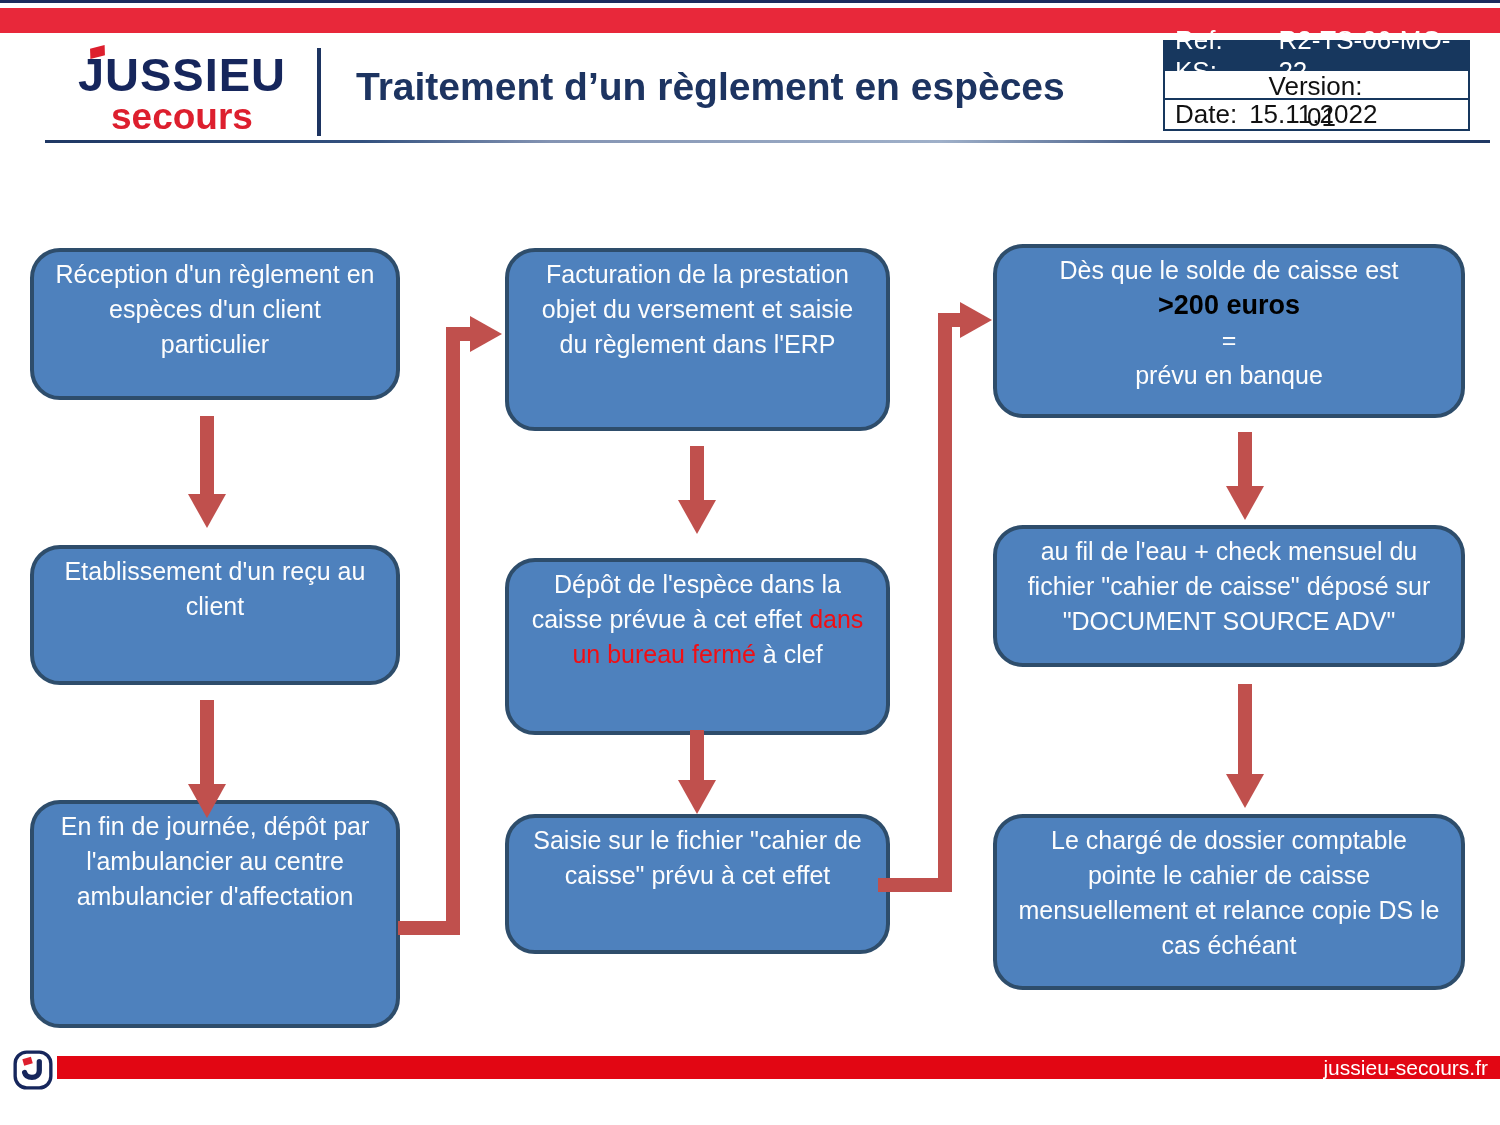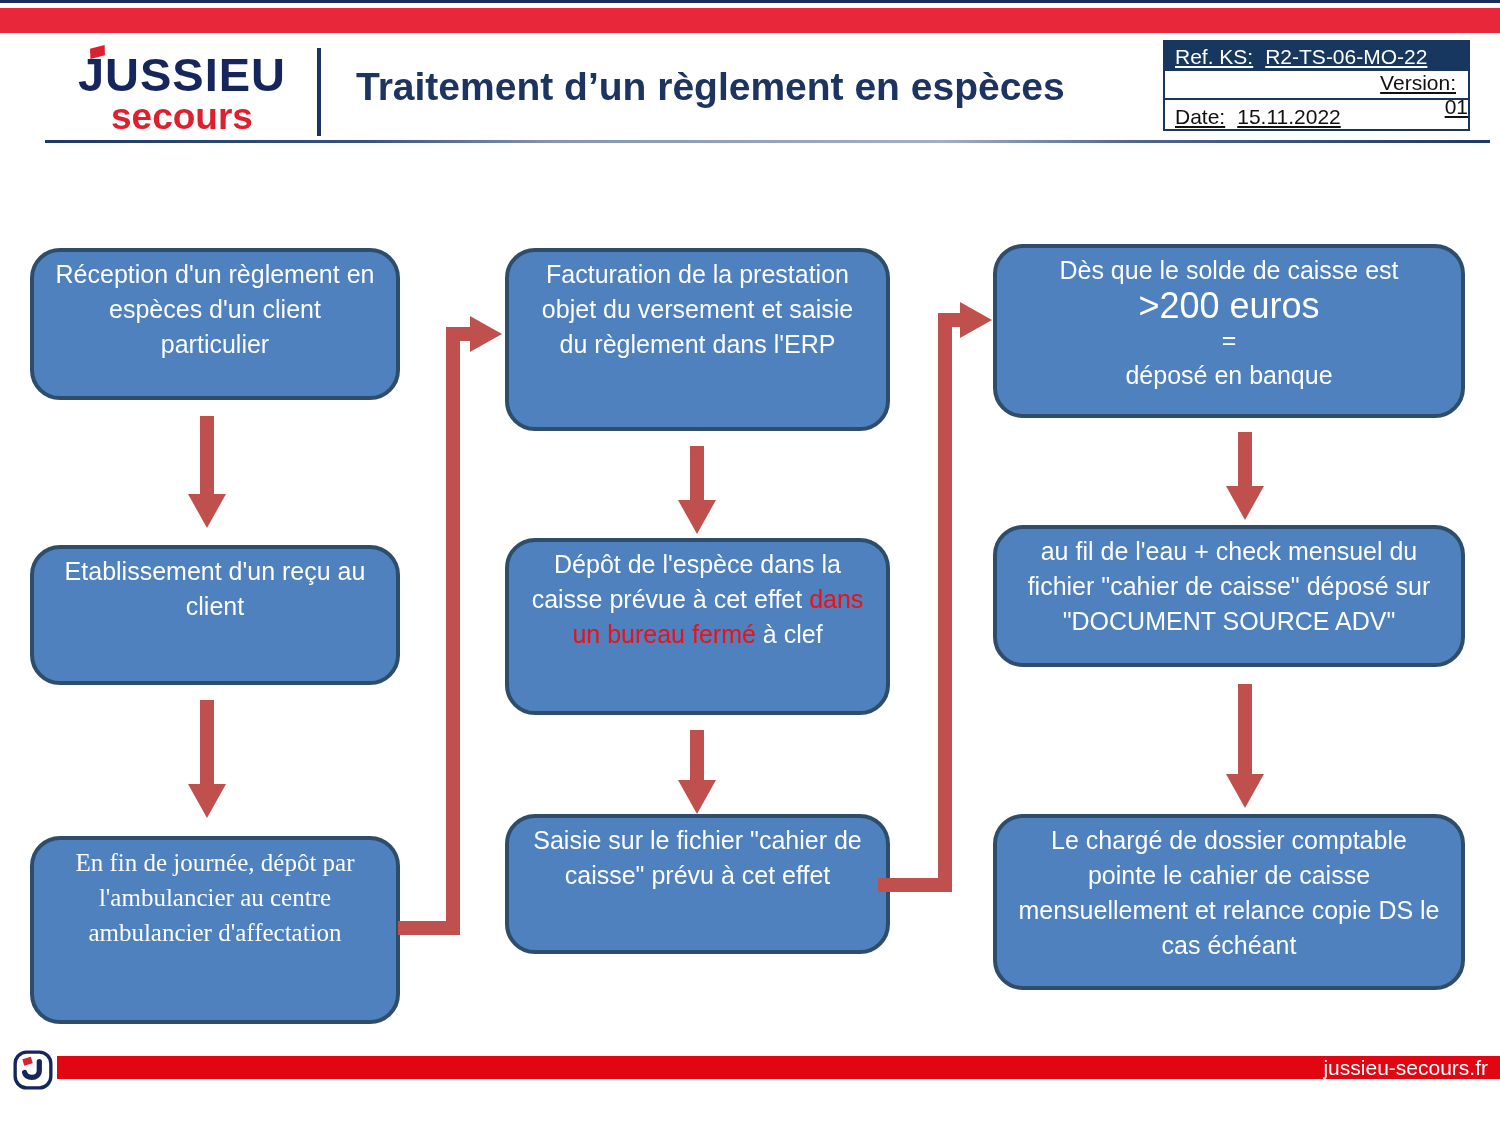--- a/index.html
+++ b/index.html
@@ -16,36 +16,36 @@
 
   .logo-block { left:48px; top:50px; width:268px; text-align:center; }
   .logo-line1 { font-size:47px; font-weight:700; color:#16265c; letter-spacing:1px; line-height:50px; }
   .logo-line2 { font-size:37px; font-weight:700; color:#dd1f2e; line-height:38px; margin-top:-2px; }
   .logo-accent { left:90px; top:47px; width:15px; height:10px; background:#dd1f2e; transform:rotate(-14deg) skewX(-12deg); }
   .logo-divider { left:317px; top:48px; width:4px; height:88px; background:#1d3461; }
 
   .page-title { left:356px; top:62px; width:790px; font-size:39px; font-weight:700; color:#1d3461; line-height:50px; }
 
   .ref-table { left:1163px; top:40px; width:307px; border:2px solid #17375e; background:#fff; }
-  .ref-row { height:29px; display:flex; align-items:flex-end; padding-left:10px; font-size:21px; color:#111;text-decoration:underline; }
+  .ref-row { height:29px; display:flex; align-items:center; padding-left:10px; font-size:26px; color:#111; }
   .ref-row.hdr { background:#17375e; color:#fff; border-bottom:2px solid #17375e; }
   .ref-row.mid { border-bottom:2px solid #17375e;flex-direction:column; }
   .ref-label { margin-right:12px; }
 
   .header-rule { left:45px; top:140px; width:1445px; height:3px;
     background:linear-gradient(to right,#1f3864 0%,#33517f 22%,#8494b3 35%,#9fb0c9 62%,#50678f 75%,#1f3864 100%); }
 
   
   .fbox {
     position:absolute; background:#4e81bd; border:4px solid #2e4d6b; border-radius:30px;
     color:#fdfdfd; font-size:25px; line-height:35px; text-align:center;
     padding:5px 18px 0 18px;
   }
   .red-inline { color:#f10e14; }
-  .red-big { color:#ffffff; font-weight:400; font-size:36px; }
+  .red-big { color:#000000; font-weight:700; font-size:27px; }
 
   
   .aseg { position:absolute; background:#c0504d; }
   .ahead-down { position:absolute; width:0; height:0;
     border-left:19px solid transparent; border-right:19px solid transparent; border-top:34px solid #c0504d; }
   .ahead-right { position:absolute; width:0; height:0;
     border-top:18px solid transparent; border-bottom:18px solid transparent; border-left:32px solid #c0504d; }
 
   
   .footer-bar { left:57px; top:1056px; width:1443px; height:23px; background:#e20613;
@@ -81,33 +81,33 @@
     <div class="ref-row">
       <span class="ref-label">Date:</span>
       <span>15.11.2022</span>
     </div>
   </div>
 
   <div class="abs header-rule"></div>
 
   <div class="fbox" style="left:30px;top:248px;width:370px;height:152px;">Réception d'un règlement en espèces d'un client particulier</div>
   <div class="fbox" style="left:30px;top:545px;width:370px;height:140px;">Etablissement d'un reçu au client</div>
-  <div class="fbox" style="left:30px;top:836px;width:370px;height:188px;font-family:Liberation Serif, serif;">En fin de journée, dépôt par l'ambulancier au centre ambulancier d'affectation</div>
+  <div class="fbox" style="left:30px;top:800px;width:370px;height:228px;">En fin de journée, dépôt par l'ambulancier au centre ambulancier d'affectation</div>
 
   <div class="fbox" style="left:505px;top:248px;width:385px;height:183px;">Facturation de la prestation objet du versement et saisie du règlement dans l'ERP</div>
-  <div class="fbox" style="left:505px;top:538px;width:385px;height:177px;">
+  <div class="fbox" style="left:505px;top:558px;width:385px;height:177px;">
     <span>Dépôt de l'espèce dans la caisse prévue à cet effet </span><span class="red-inline">dans un bureau fermé</span><span> à clef</span>
   </div>
   <div class="fbox" style="left:505px;top:814px;width:385px;height:140px;">Saisie sur le  fichier "cahier de caisse" prévu à cet effet</div>
 
   <div class="fbox" style="left:993px;top:244px;width:472px;height:174px;">
     <div>Dès que le solde de caisse est</div>
     <div class="red-big">&gt;200 euros</div>
     <div>=</div>
-    <div>déposé en banque</div>
+    <div>prévu en banque</div>
   </div>
   <div class="fbox" style="left:993px;top:814px;width:472px;height:176px;">Le chargé de dossier comptable pointe le cahier de caisse mensuellement et relance copie DS le cas échéant</div>
   <div class="fbox" style="left:993px;top:525px;width:472px;height:142px;">au fil de l'eau + check mensuel du fichier "cahier de caisse" déposé sur "DOCUMENT SOURCE ADV"</div>
 
   <div>
     <div class="aseg" style="left:200px;top:416px;width:14px;height:80px;"></div>
     <div class="ahead-down" style="left:188px;top:494px;"></div>
   </div>
   <div>
     <div class="aseg" style="left:200px;top:700px;width:14px;height:86px;"></div>

